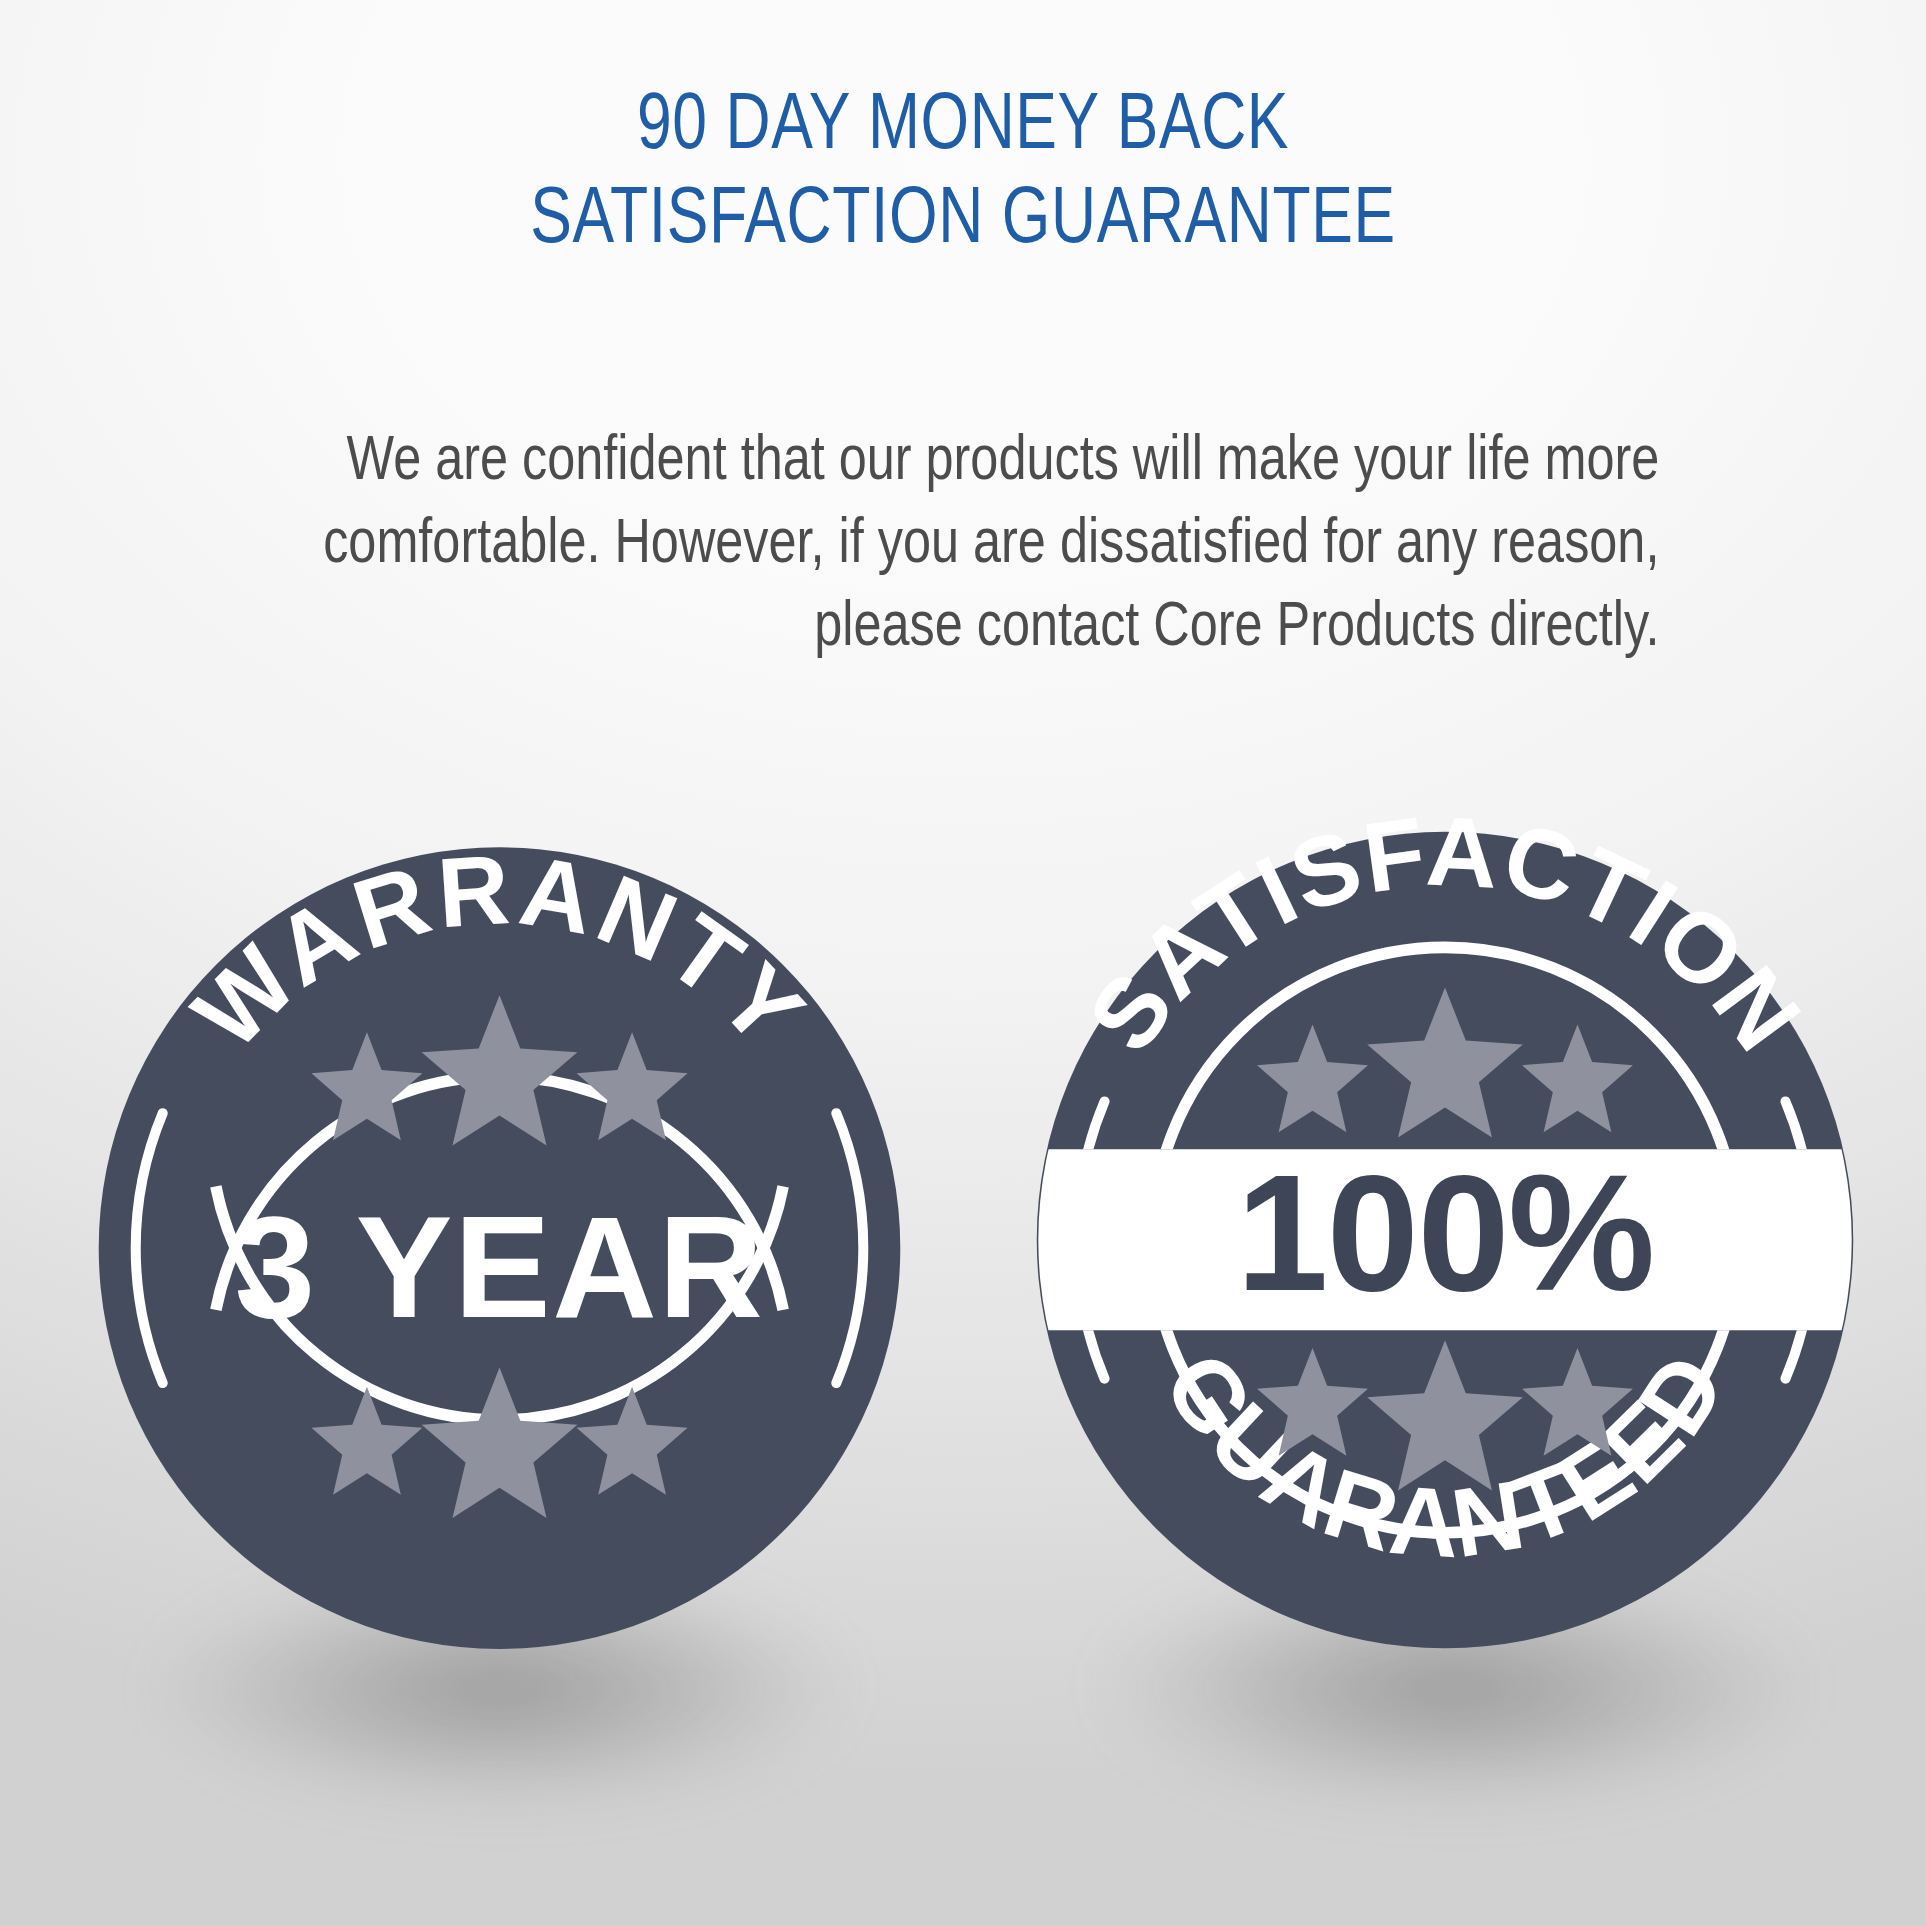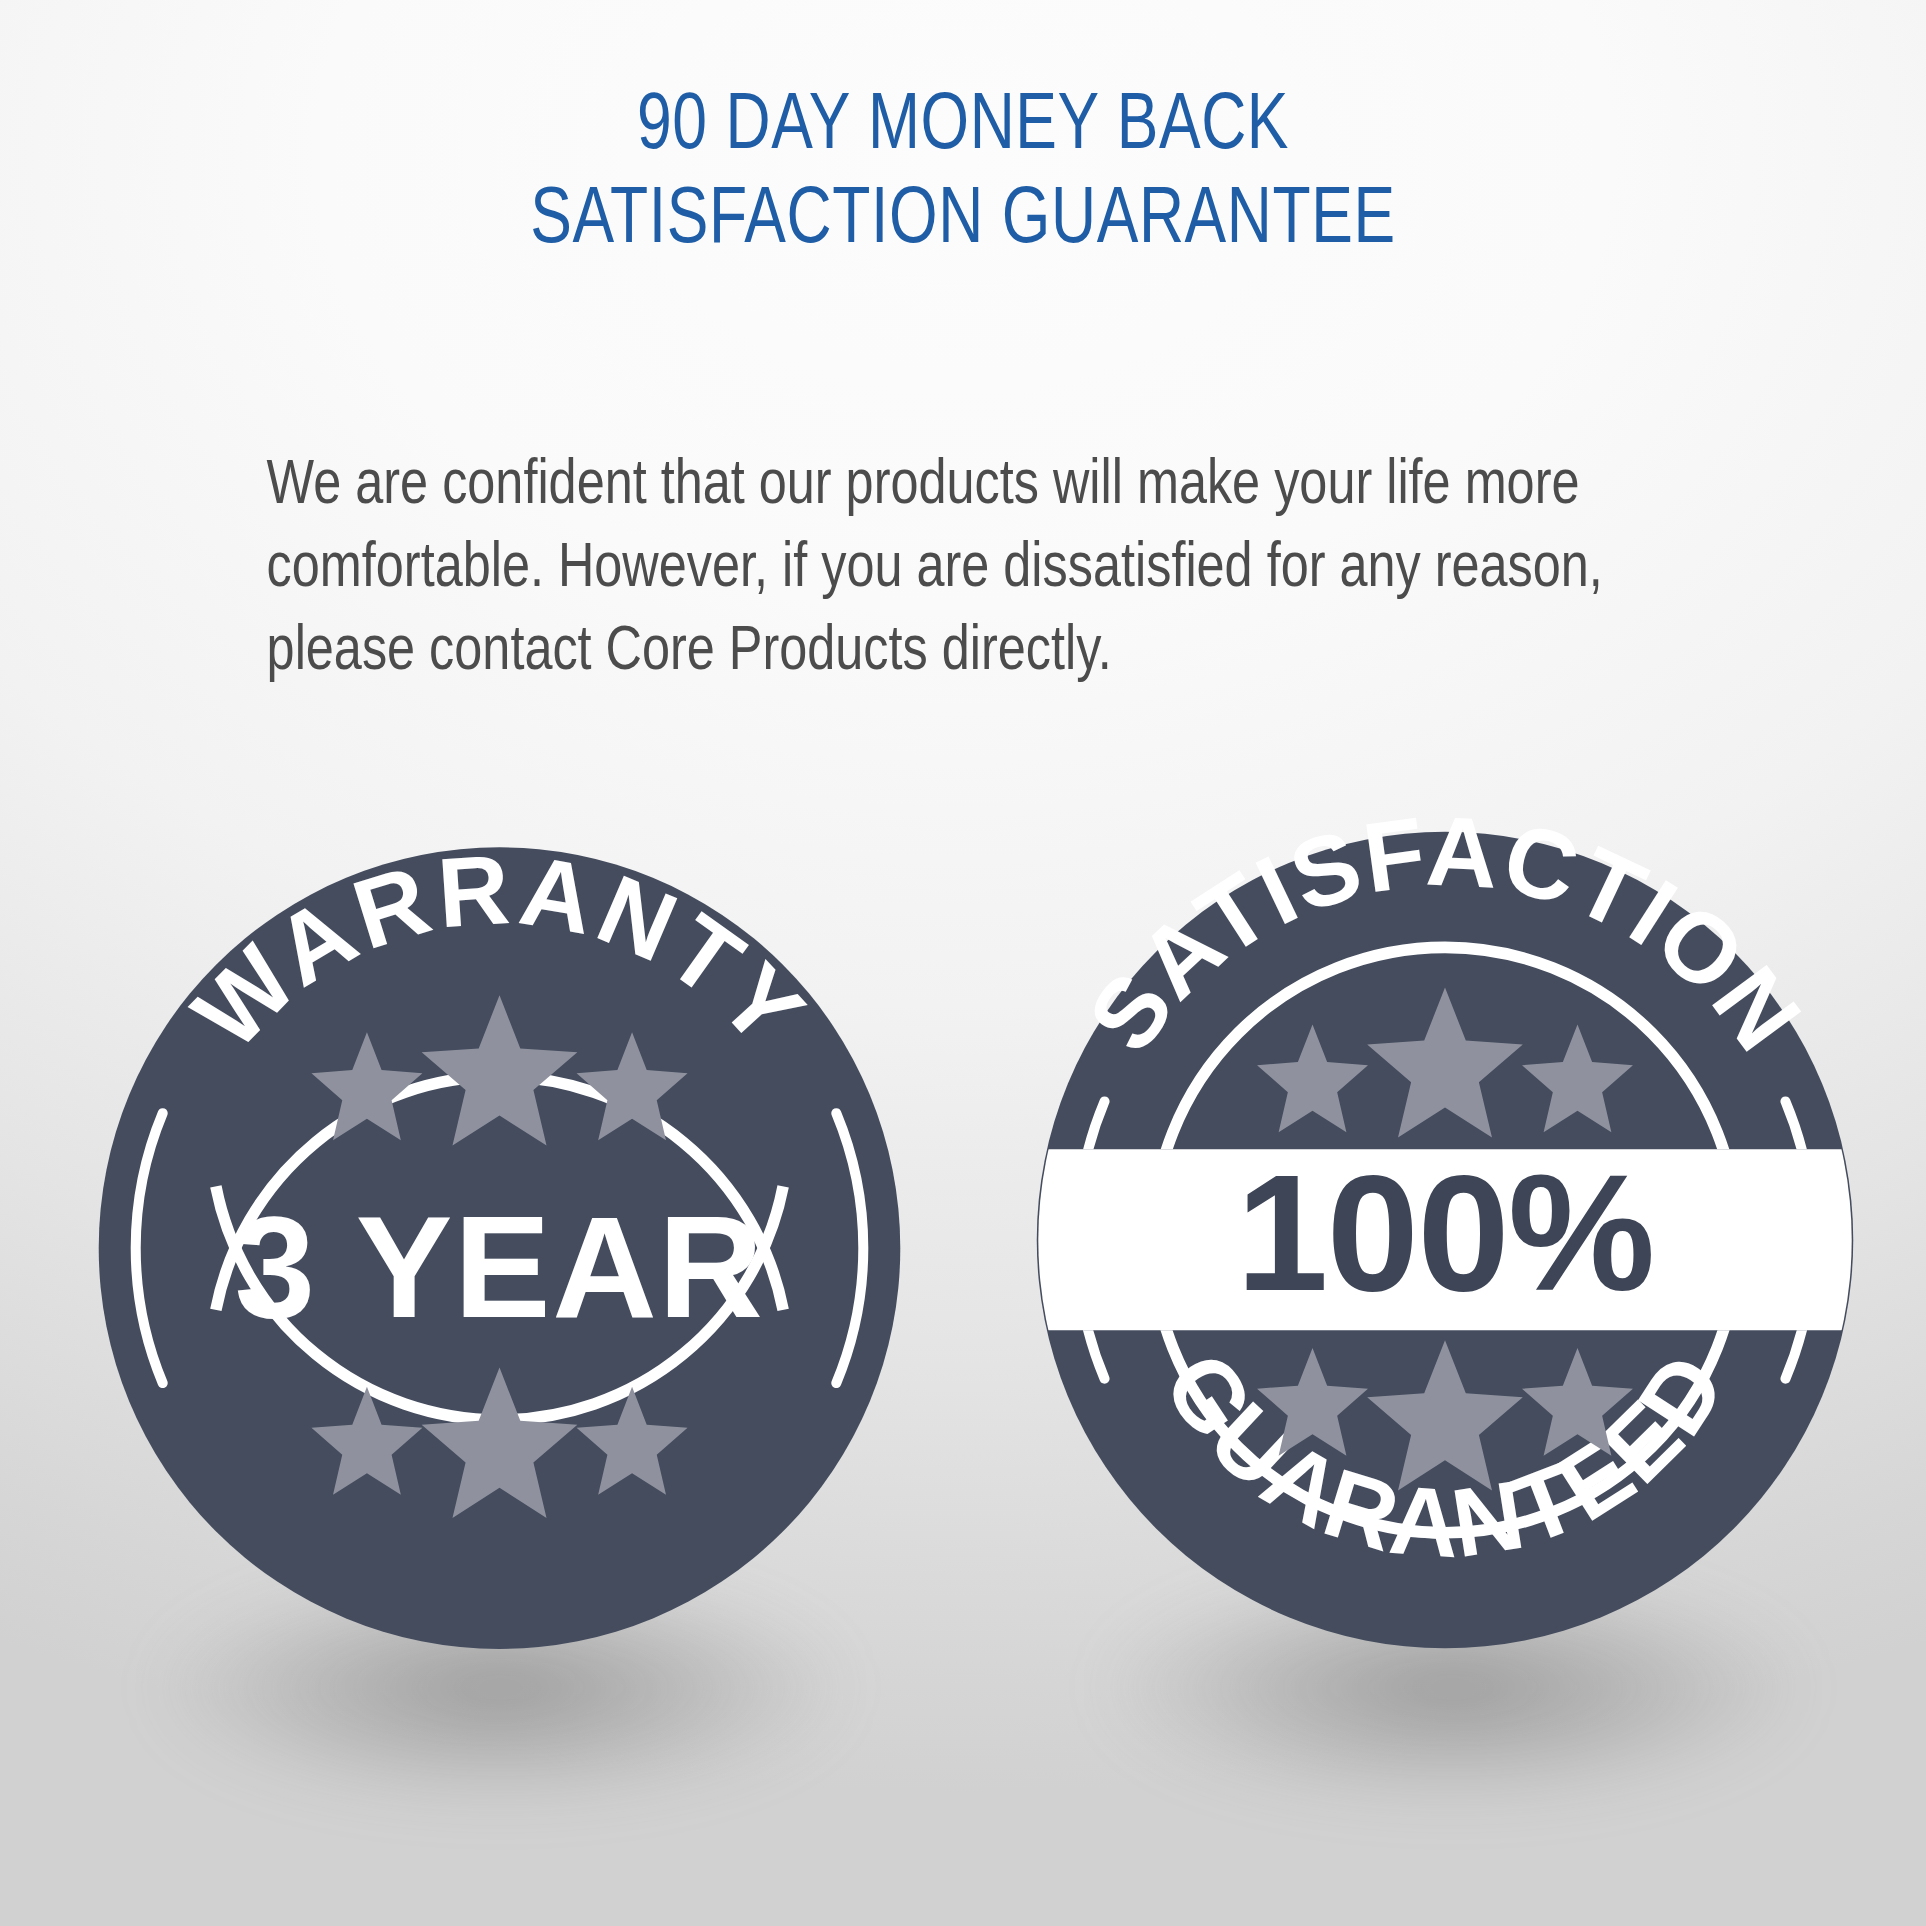--- a/index.html
+++ b/index.html
@@ -29,24 +29,24 @@
     line-height:1.18;
     font-weight:400;
     letter-spacing:0.8px;
     transform:scaleX(0.78);
     transform-origin:center center;
     white-space:nowrap;
   }
 
   .intro {
     position:absolute;
-    left:50%; top:440px;
+    left:50%; top:416px;
     transform:translateX(-50%);
     width:1741px;
-    text-align:left;
+    text-align:right;
     color:#4c4c4c;
   }
   .intro-line {
     font-size:63px;
     line-height:1.32;
     font-weight:400;
     transform:scaleX(0.80);
     transform-origin:center center;
     white-space:nowrap;
   }

